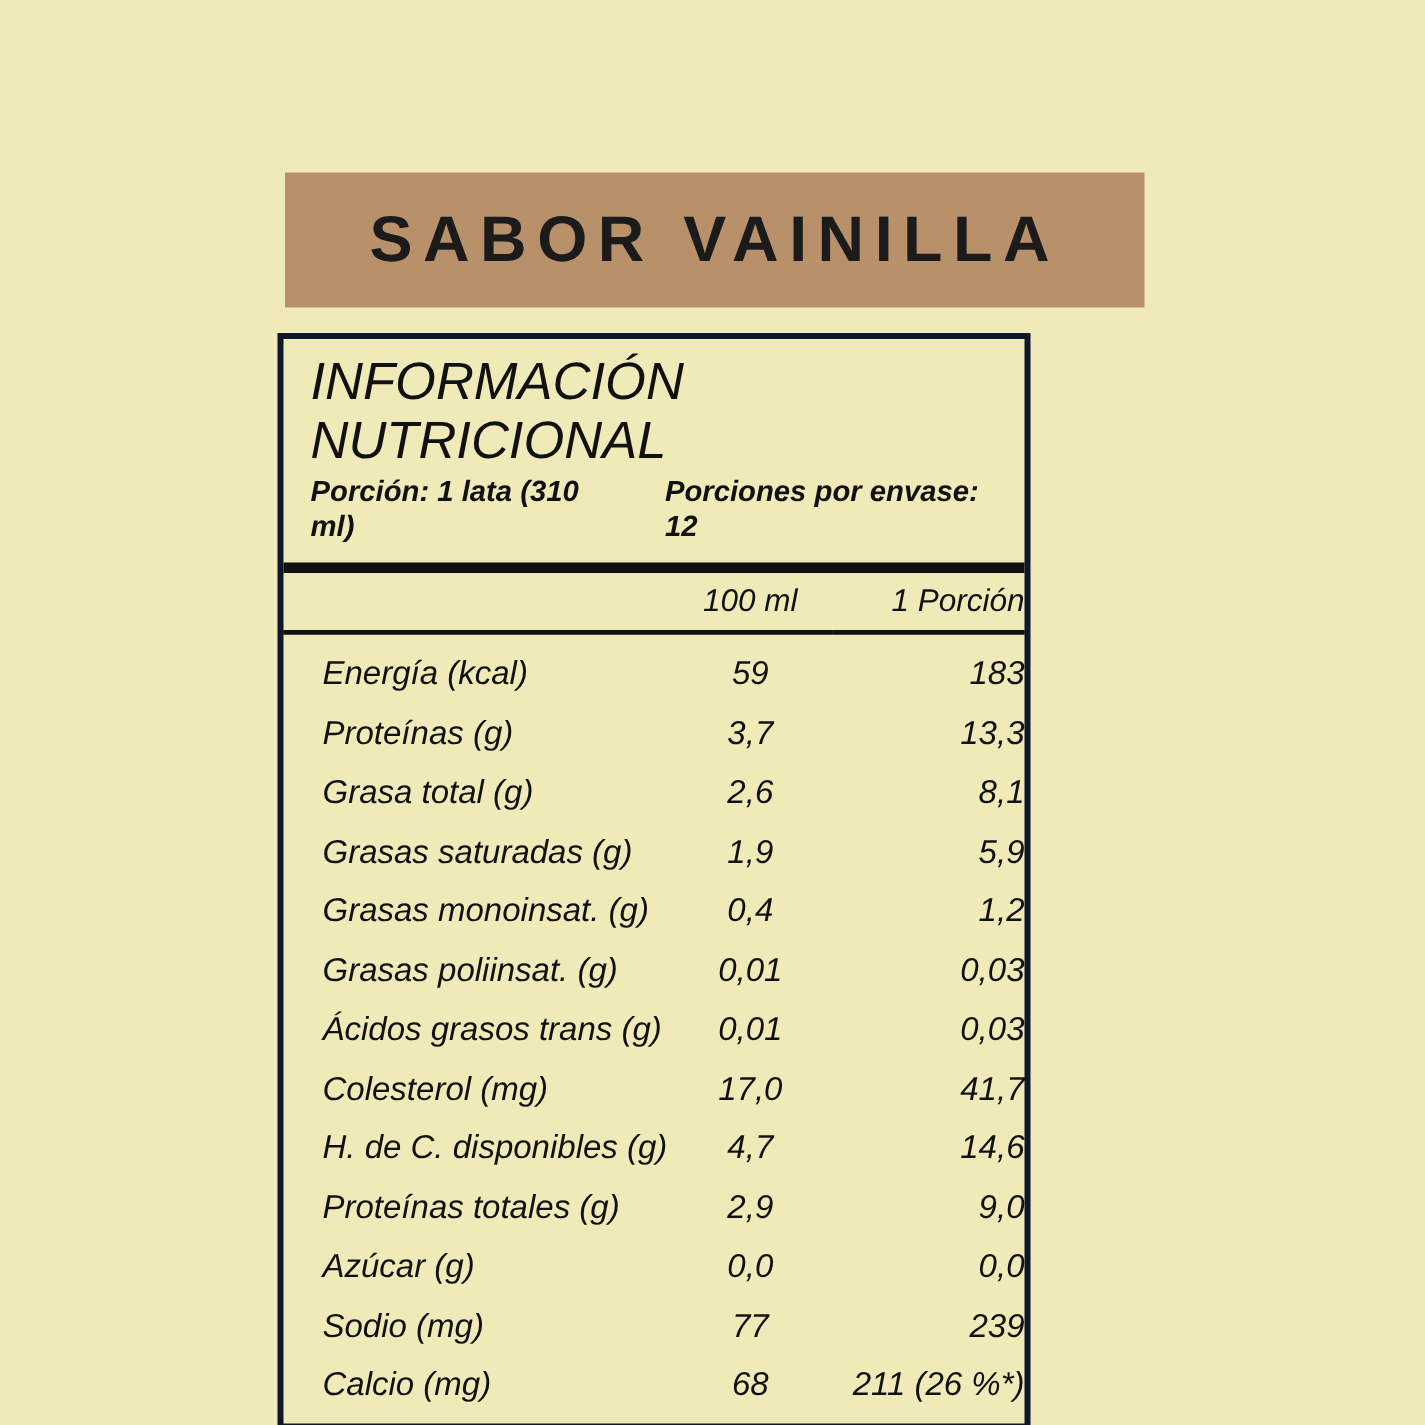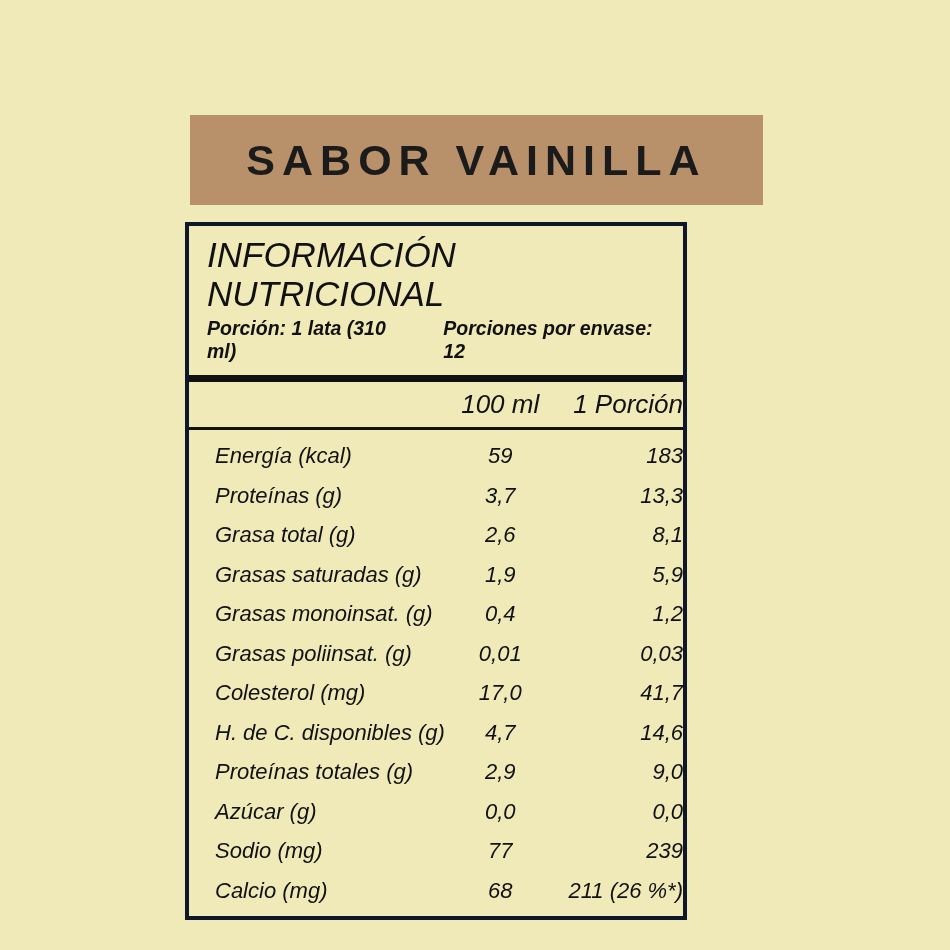--- a/index.html
+++ b/index.html
@@ -98,21 +98,21 @@
   .col-a {
     width: 22%;
     text-align: center;
   }
   .col-b {
     width: 26%;
     text-align: right;
   }
 
   thead th {
-    font-size: 26px;
+    font-size: 21px;
     font-weight: bold;
     padding-top: 7px !important;
     padding-bottom: 7px !important;
   }
   thead tr {
     border-bottom: 3px solid #111;
   }
 
   tbody td {
     padding-top: 6px !important;
@@ -181,20 +181,25 @@
           <td class="col-label">Grasas monoinsat. (g)</td>
           <td class="col-a">0,4</td>
           <td class="col-b">1,2</td>
         </tr>
         <tr>
           <td class="col-label">Grasas poliinsat. (g)</td>
           <td class="col-a">0,01</td>
           <td class="col-b">0,03</td>
         </tr>
         <tr>
+          <td class="col-label">Ácidos grasos trans (g)</td>
+          <td class="col-a">0,01</td>
+          <td class="col-b">0,03</td>
+        </tr>
+        <tr>
           <td class="col-label">Colesterol (mg)</td>
           <td class="col-a">17,0</td>
           <td class="col-b">41,7</td>
         </tr>
         <tr>
           <td class="col-label">H. de C. disponibles (g)</td>
           <td class="col-a">4,7</td>
           <td class="col-b">14,6</td>
         </tr>
         <tr>

